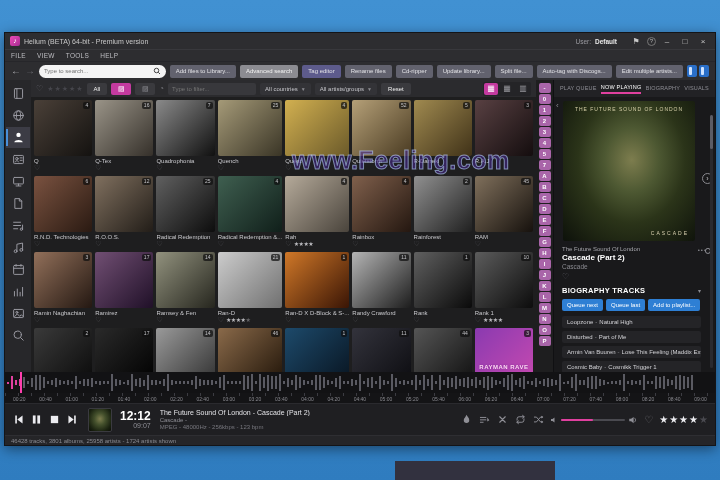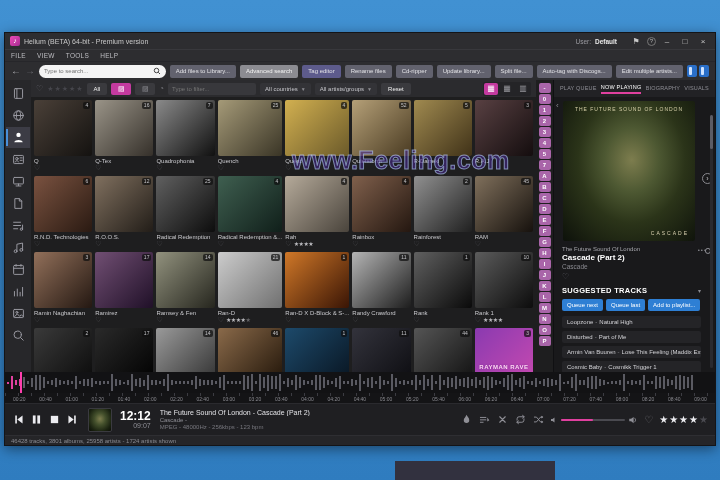--- a/index.html
+++ b/index.html
@@ -655,21 +655,21 @@
             </svg>
           </div>
         <div class="npinfo">
           <div class="npartist">The Future Sound Of London</div>
           <span class="more">•••</span>
           <div class="nptrack">Cascade (Part 2)</div>
           <div class="npalbum">Cascade</div>
           <div class="npheart">♡</div>
         </div>
         <div class="sugg-head">
-          <span class="sugg-title">SUGGESTED TRACKS</span>
+          <span class="sugg-title">BIOGRAPHY TRACKS</span>
           <span class="sugg-chev">▾</span>
         </div>
         <div class="sugg-actions">
             <button class="qbtn">Queue next</button>
             <button class="qbtn">Queue last</button>
             <button class="qbtn">Add to playlist...</button>
           </div>
         <div class="sugg-list">
             <div class="trow"><span class="tartist">Loopzone</span><span class="tsep">-</span><span class="ttitle">Natural High</span></div>
             <div class="trow"><span class="tartist">Disturbed</span><span class="tsep">-</span><span class="ttitle">Part of Me</span></div>

